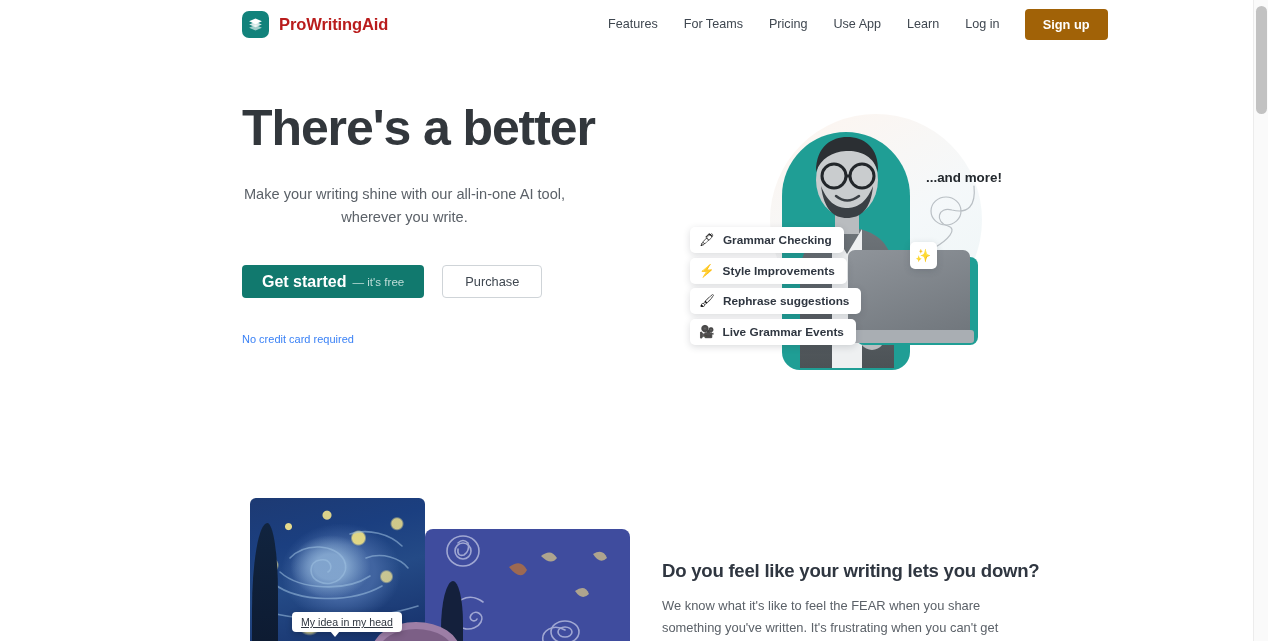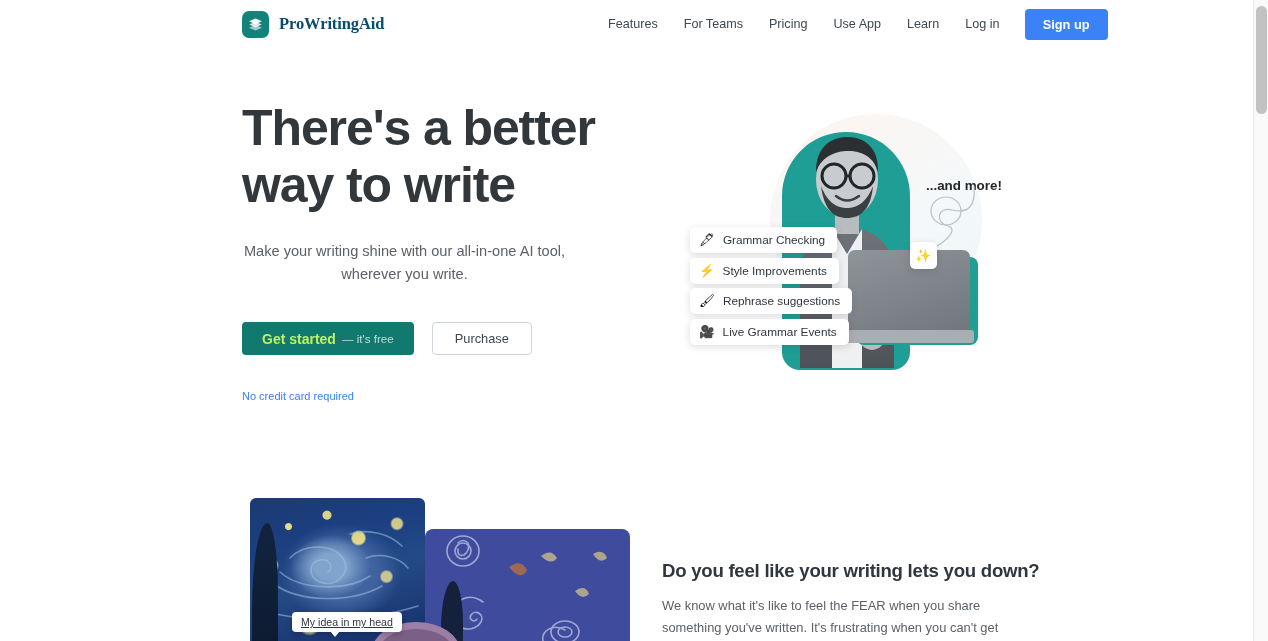--- a/index.html
+++ b/index.html
@@ -58,45 +58,44 @@
     border-radius: 7px;
     background: #12827b;
     display: flex;
     align-items: center;
     justify-content: center;
     flex: none;
   }
   .brand-name {
     font-size: 16.5px;
     font-weight: bold;
-    color: #0c4a6e;
+    color: #b91c1c;
     letter-spacing: -0.1px;
     white-space: nowrap;
-    font-family: Liberation Serif, serif;
   }
 
   .nav {
     position: absolute;
     left: 600px;
     display: flex;
     align-items: center;
     gap: 0px;
   }
   .nav-link {
     font-size: 12.6px;
     color: #3f4750;
     text-decoration: none;
     padding: 6px 13px;
     white-space: nowrap;
     cursor: pointer;
   }
   .nav-link:first-child { padding-left: 8px; }
   .btn-signup {
     margin-left: 12px;
-    background: #3b82f6;
+    background: #a16207;
     color: #ffffff;
     font-size: 12.8px;
     font-weight: bold;
     border: none;
     border-radius: 4px;
     padding: 8px 18px;
     cursor: pointer;
     white-space: nowrap;
     font-family: "Liberation Sans", sans-serif;
   }
@@ -134,22 +133,22 @@
     border-radius: 4px;
     padding: 0 20px;
     height: 33px;
     display: inline-flex;
     align-items: center;
     gap: 6px;
     cursor: pointer;
     font-family: "Liberation Sans", sans-serif;
   }
   .btn-primary .lbl {
-    color: #bef264;
-    font-size: 14px;
+    color: #ffffff;
+    font-size: 16px;
     font-weight: bold;
     white-space: nowrap;
   }
   .btn-primary .sublbl {
     color: #bfded9;
     font-size: 11.6px;
     white-space: nowrap;
   }
   .btn-secondary {
     background: #ffffff;
@@ -227,42 +226,42 @@
     background: #ffffff;
     border-radius: 5px;
     box-shadow: 0 2px 7px rgba(40,50,60,.17);
     padding: 6px 12px 6px 9px;
     white-space: nowrap;
   }
   .badge .bi { font-size: 12.5px; line-height: 1; }
   .badge .bt {
     font-size: 11.8px;
     color: #2f3640;
-    font-weight: 400;
+    font-weight: 700;
   }
   .badge-1 { left: 30px;  top: 135px; }
   .badge-2 { left: 30px;  top: 166px; }
   .badge-3 { left: 30px;  top: 196px; }
   .badge-4 { left: 30px;  top: 227px; }
 
   .sparkle-badge {
     position: absolute;
     left: 250px; top: 150px;
     width: 27px; height: 27px;
     background: #ffffff;
     border-radius: 5px;
     box-shadow: 0 2px 7px rgba(40,50,60,.18);
     display: flex;
     align-items: center;
     justify-content: center;
     font-size: 13px;
   }
   .and-more {
     position: absolute;
-    left: 266px; top: 86px;
+    left: 266px; top: 78px;
     font-size: 13.4px;
     font-weight: bold;
     color: #23282d;
     white-space: nowrap;
   }
   .balloon-svg {
     position: absolute;
     left: 258px; top: 92px;
     width: 70px; height: 72px;
   }
@@ -397,21 +396,20 @@
       <a class="nav-link" href="#">Use App</a>
       <a class="nav-link" href="#">Learn</a>
       <a class="nav-link" href="#">Log in</a>
       <button class="btn-signup">Sign up</button>
     </nav>
   </div>
 
   <div class="hero-left">
     <h1 class="hero-title">
       <span>There's a better</span><br>
-      <span>way to write</span>
     </h1>
     <p class="hero-sub">Make your writing shine with our all-in-one AI tool, wherever you write.</p>
 
     <div class="hero-actions">
       <button class="btn-primary">
         <span class="lbl">Get started</span>
         <span class="sublbl">— it's free</span>
       </button>
       <button class="btn-secondary">Purchase</button>
     </div>

